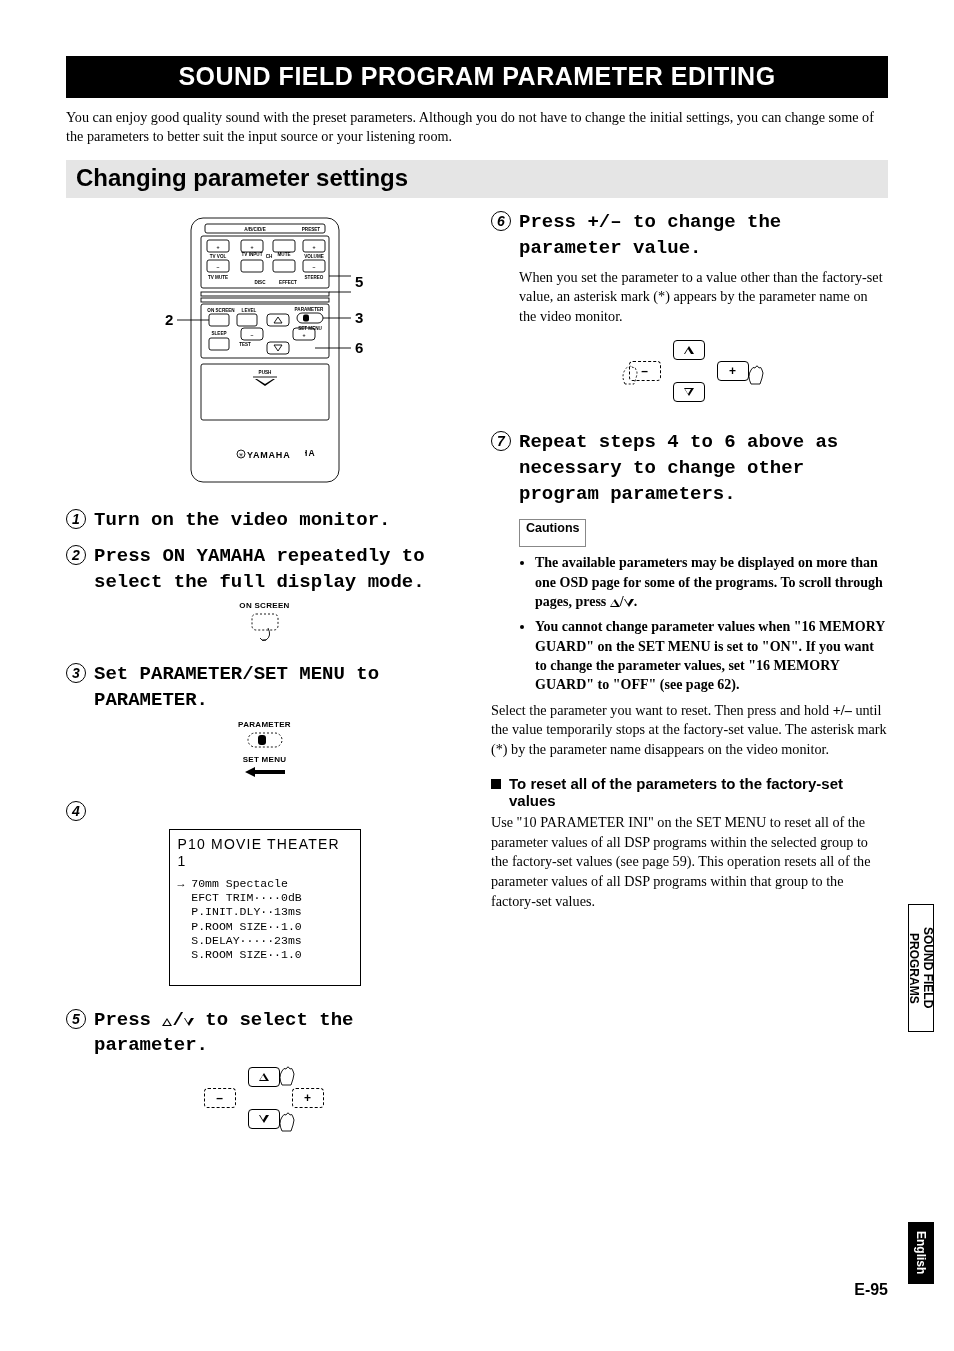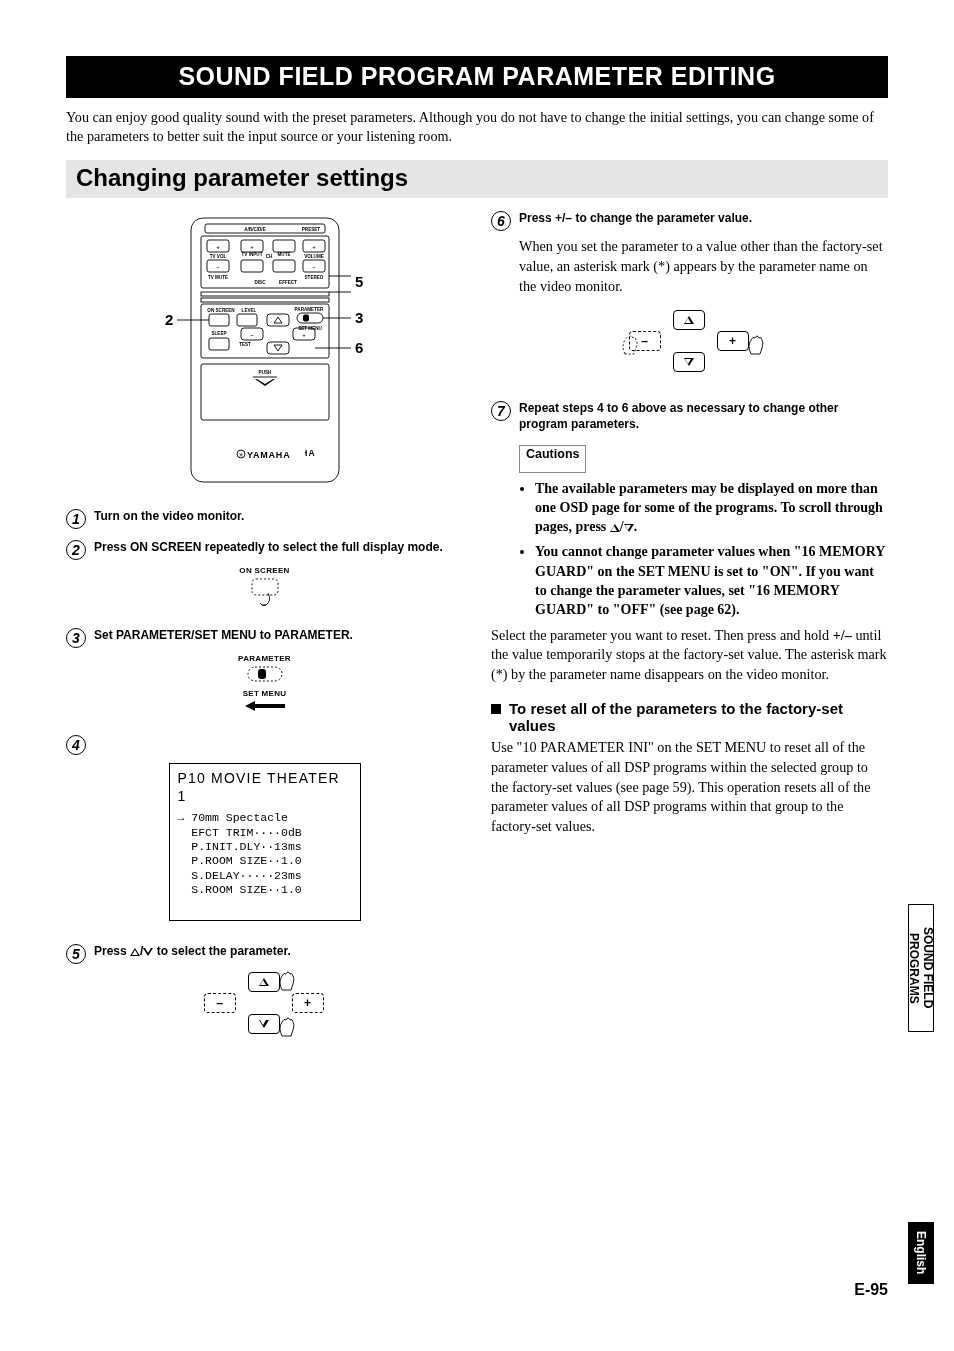--- a/index.html
+++ b/index.html
@@ -6,21 +6,21 @@
   html, body { width: 954px; height: 1351px; background: #fff; font-family: "Times New Roman", Times, serif; color: #000; }
   .page { position: relative; width: 954px; height: 1351px; padding: 56px 66px 40px 66px; }
   .banner { background: #000; color: #fff; text-align: center; font-family: Arial, Helvetica, sans-serif; font-weight: bold; font-size: 25px; letter-spacing: 0.5px; padding: 6px 0 7px 0; margin-bottom: 10px; }
   .intro { font-size: 14.2px; line-height: 1.35; margin-bottom: 14px; }
   .sectionbar { background: #e5e5e5; font-family: Arial, Helvetica, sans-serif; font-weight: bold; font-size: 24px; padding: 4px 10px 6px 10px; margin-bottom: 10px; }
   .cols { display: flex; gap: 28px; }
   .col { flex: 1 1 0; }
   .remote-wrap { text-align: center; margin: 4px 0 16px 0; }
   .step { display: flex; align-items: flex-start; gap: 8px; margin: 10px 0 6px 0; }
   .stepnum { flex: 0 0 auto; width: 20px; height: 20px; border-radius: 50%; border: 1.5px solid #000; display: flex; align-items: center; justify-content: center; font-family: Arial, Helvetica, sans-serif; font-weight: bold; font-style: italic; font-size: 14px; line-height: 1; background: #fff; margin-top: 1px; }
-  .stephead { font-family: Liberation Sans, sans-serif; font-weight: bold; font-size: 12px; line-height: 1.35; }
+  .stephead { font-family: Liberation Mono, monospace; font-weight: bold; font-size: 19px; line-height: 1.35; }
   .bodytext { font-size: 14.2px; line-height: 1.38; margin-left: 28px; }
   .center { text-align: center; }
   .tinylabel { font-family: Arial, Helvetica, sans-serif; font-weight: bold; font-size: 8px; letter-spacing: 0.3px; }
   .osd { width: 192px; border: 1.6px solid #000; margin: 8px auto 0 auto; padding: 6px 8px 22px 8px; font-family: "Andale Mono","Courier New",monospace; font-size: 11.5px; line-height: 1.25; }
   .osd .title { font-family: "Impact","Arial Narrow",Arial,sans-serif; font-size: 14px; letter-spacing: 1.2px; margin-bottom: 6px; text-align: left; }
   .osd-line { white-space: pre; }
   .cautionsbox { display: inline-block; border: 0.8px solid #888; padding: 1px 6px 11px 6px; font-family: Arial, Helvetica, sans-serif; font-weight: bold; font-size: 12.5px; margin-left: 28px; margin-top: 6px; }
   ul.bullets { list-style: disc; margin: 6px 0 0 44px; font-size: 14px; line-height: 1.38; font-weight: bold; }
   ul.bullets li { margin-bottom: 6px; }
   .subhead { font-family: Arial, Helvetica, sans-serif; font-weight: bold; font-size: 15px; margin: 16px 0 4px 0; display: flex; align-items: flex-start; gap: 8px; }
@@ -164,21 +164,21 @@
         </svg>
       </div>
 
       <div class="step">
         <div class="stepnum">1</div>
         <div class="stephead">Turn on the video monitor.</div>
       </div>
 
       <div class="step">
         <div class="stepnum">2</div>
-        <div class="stephead">Press ON SCREEN repeatedly to select the full display mode.</div>
+        <div class="stephead">Press ON YAMAHA repeatedly to select the full display mode.</div>
       </div>
       <div class="center" style="margin:6px 0 14px 0">
         <div class="tinylabel">ON SCREEN</div>
         <svg width="46" height="34" viewBox="0 0 46 34">
           <rect x="10" y="4" width="26" height="16" rx="4" class="thin" stroke-dasharray="2,2"></rect>
           <path d="M26 18 Q30 26 24 30 Q20 32 18 28" class="thin"></path>
           <path d="M24 30 Q22 30 20 30" class="thin"></path>
         </svg>
       </div>
 

